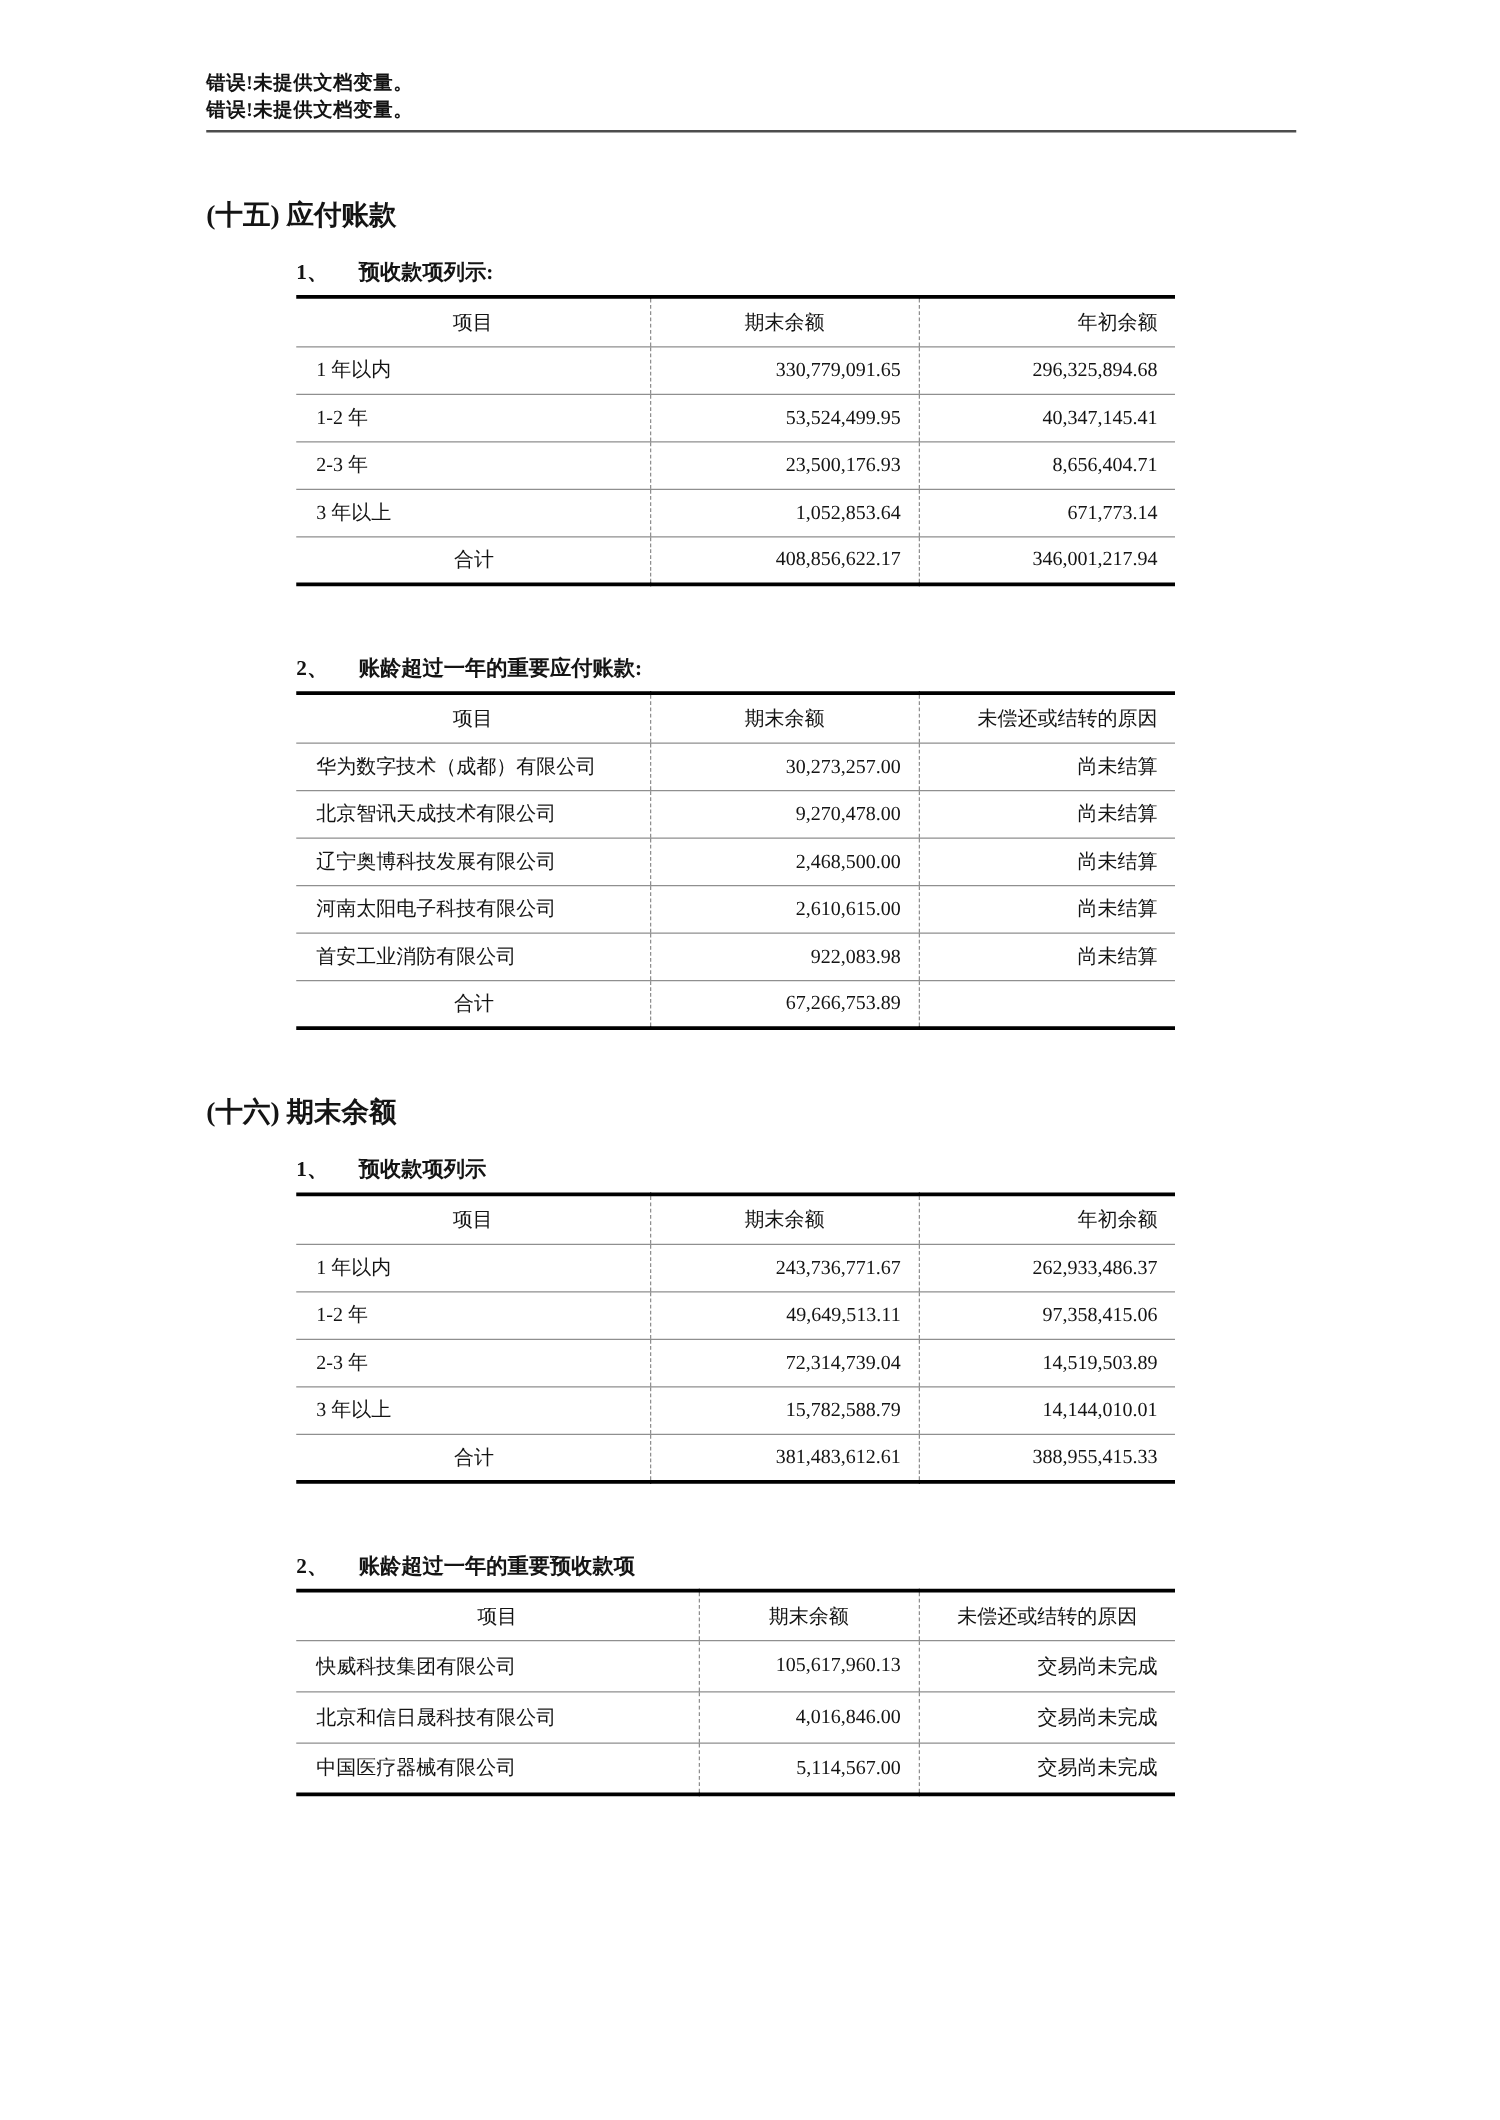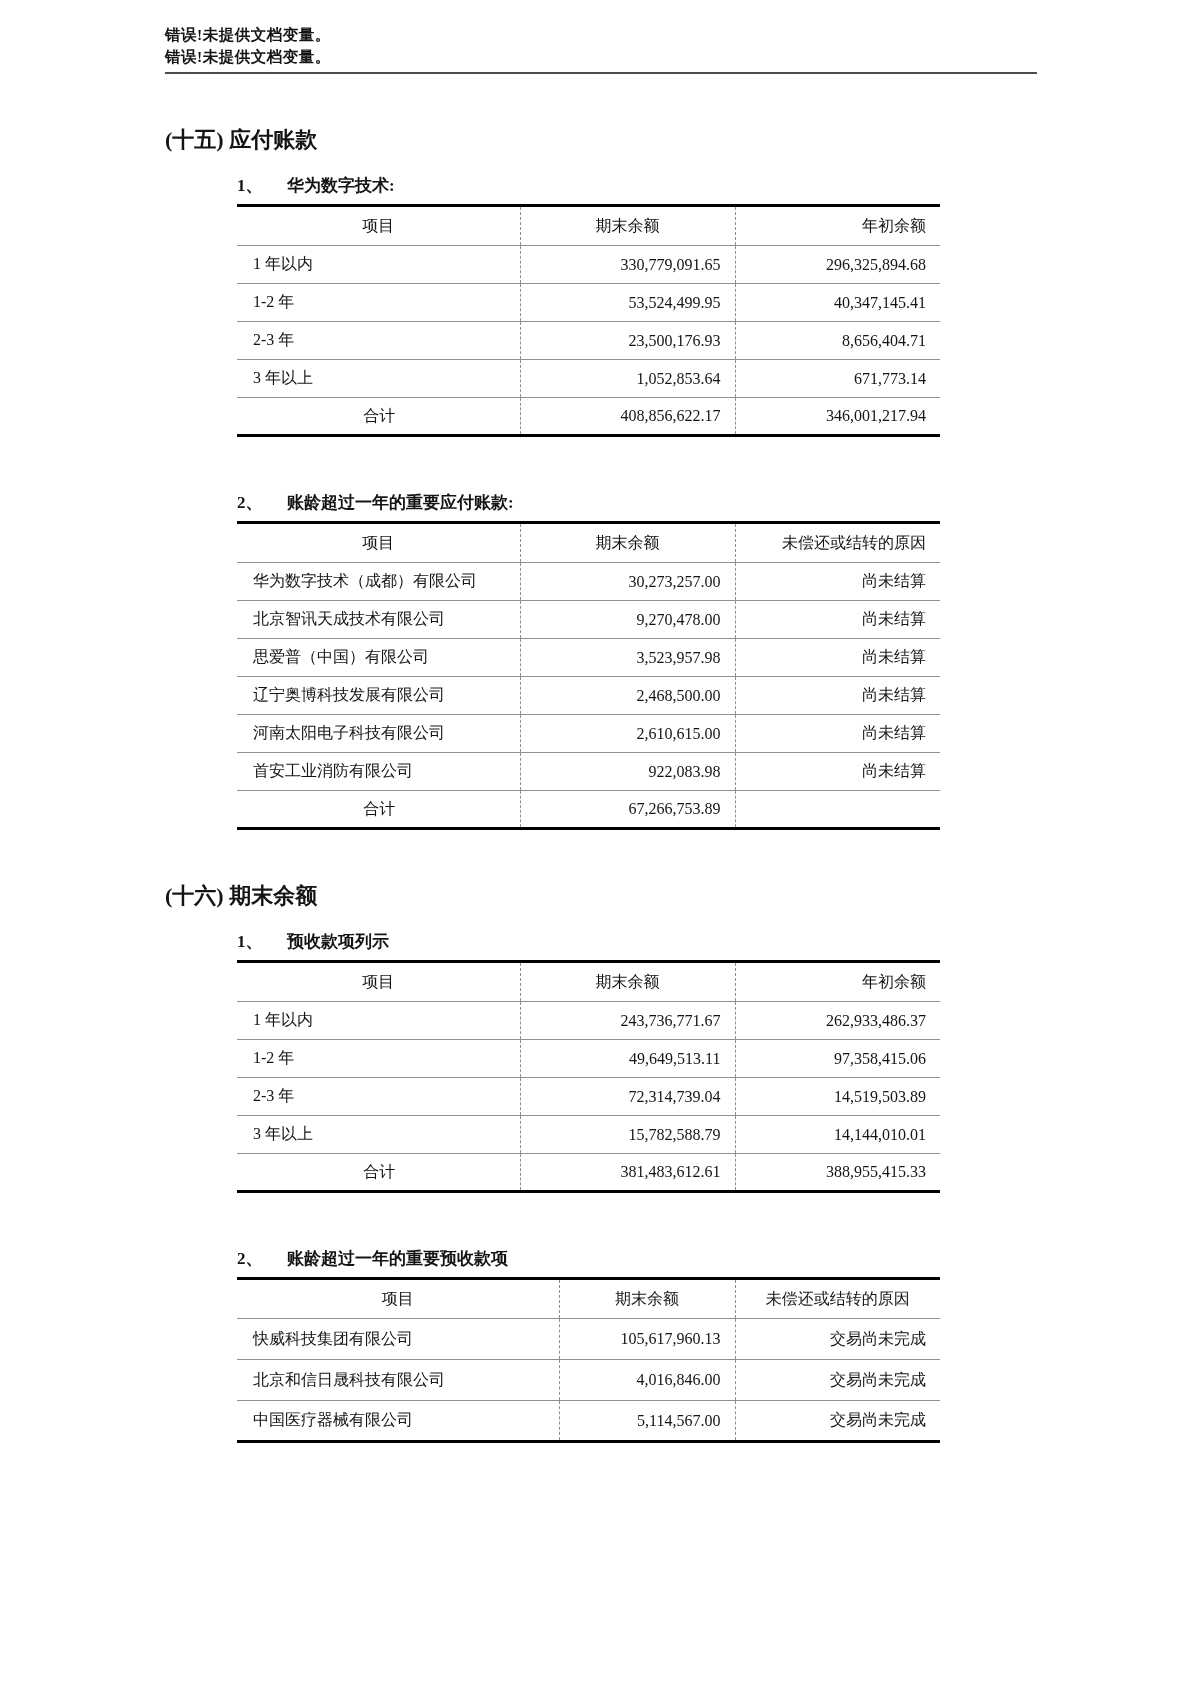--- a/index.html
+++ b/index.html
@@ -7,21 +7,21 @@
     margin: 0; padding: 0;
     background: #ffffff;
     font-family: "Liberation Serif", "DejaVu Serif", serif;
     color: #141414;
   }
   body {
     width: 1200px; height: 1696px;
     overflow: hidden;
     position: relative;
   }
-  .page { padding-top: 24px; }
+  .page { padding-top: 56px; }
 
   
   .doc-header { margin-left: 165px; width: 872px; }
   .err-line {
     font-weight: bold;
     font-size: 15.5px;
     line-height: 22px;
     letter-spacing: 0.5px;
   }
   .subtitle {
@@ -104,21 +104,21 @@
     <div class="err-line">错误!未提供文档变量。</div>
     <div class="err-line">错误!未提供文档变量。</div>
     <div class="header-rule"></div>
   </div>
 
   <h2 class="section-title">(十五) 应付账款</h2>
 
   <div class="subsection">
     <div class="sub-heading">
       <span class="sub-num">1、</span>
-      <span class="sub-title">华为数字技术:</span>
+      <span class="sub-title">预收款项列示:</span>
     </div>
     <table class="fin-table cols-a col2-right col3-right">
         <thead>
           <tr>
             <th>项目</th>
             <th>期末余额</th>
             <th>年初余额</th>
           </tr>
         </thead>
         <tbody>
@@ -169,25 +169,20 @@
             <td>华为数字技术（成都）有限公司</td>
             <td>30,273,257.00</td>
             <td>尚未结算</td>
           </tr>
           <tr>
             <td>北京智讯天成技术有限公司</td>
             <td>9,270,478.00</td>
             <td>尚未结算</td>
           </tr>
           <tr>
-            <td>思爱普（中国）有限公司</td>
-            <td>3,523,957.98</td>
-            <td>尚未结算</td>
-          </tr>
-          <tr>
             <td>辽宁奥博科技发展有限公司</td>
             <td>2,468,500.00</td>
             <td>尚未结算</td>
           </tr>
           <tr>
             <td>河南太阳电子科技有限公司</td>
             <td>2,610,615.00</td>
             <td>尚未结算</td>
           </tr>
           <tr>

